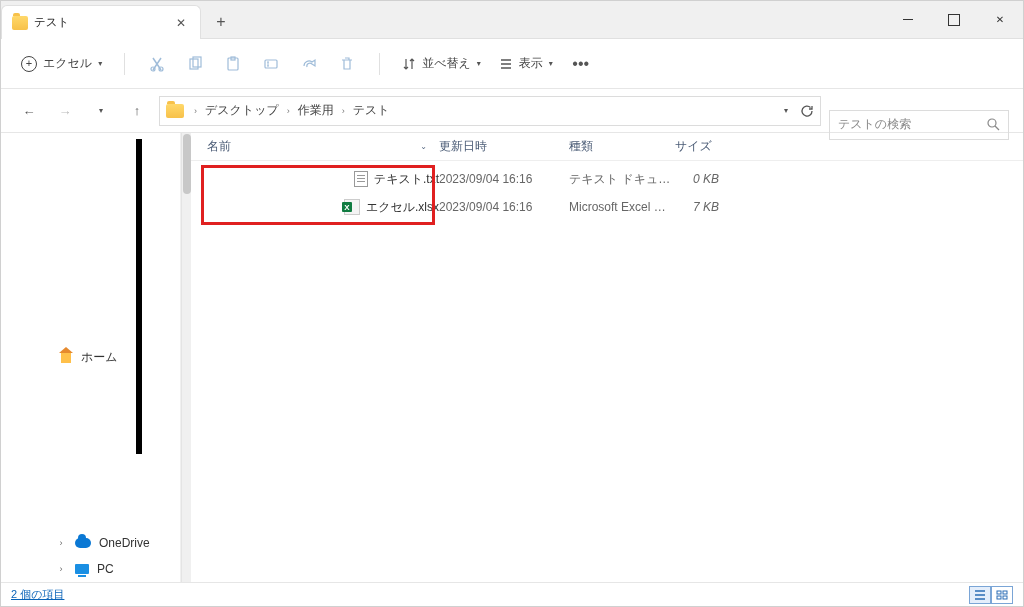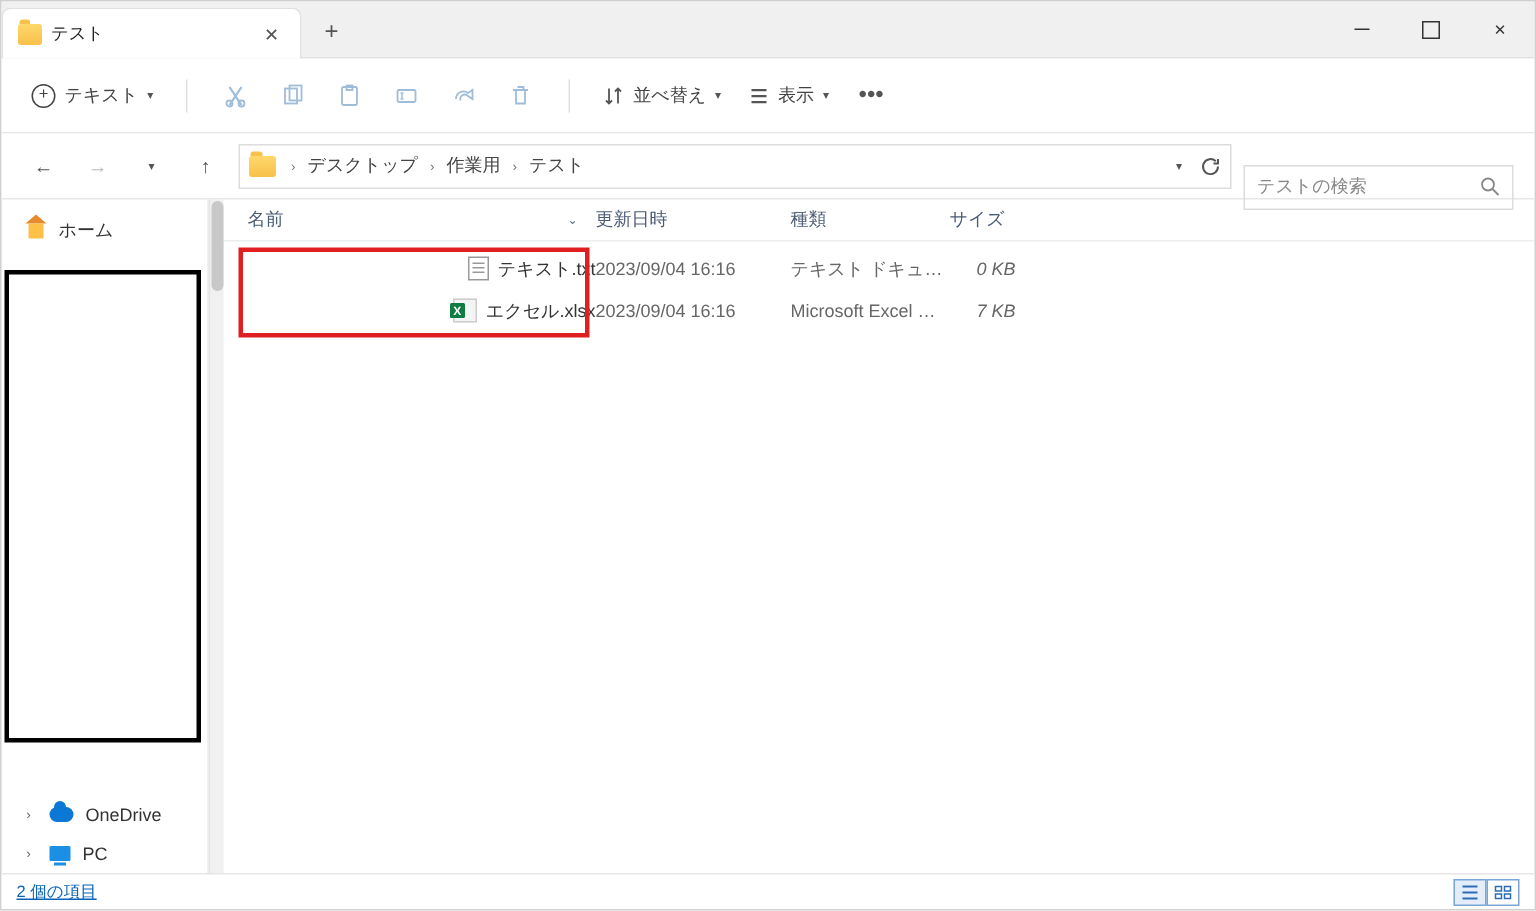--- a/index.html
+++ b/index.html
@@ -33,21 +33,21 @@
     .navrow { height: 44px; display:flex; align-items:center; padding: 0 14px; gap: 8px; background: #ffffff; border-bottom: 1px solid #e6e6e6; }
     .navbtn { width:28px; height:28px; display:flex; align-items:center; justify-content:center; color:#555; font-size:13px; }
     .addrbar { flex:1; display:flex; align-items:center; height:30px; border:1px solid #dcdcdc; padding: 0 6px; gap:4px; font-size:12px; color:#444; position:relative; }
     .crumb { padding: 2px 2px; }
     .crumbsep { color:#777; font-size:9px; padding: 0 2px; }
     .addrbar .right { margin-left:auto; display:flex; align-items:center; gap:12px; color:#555; }
     .searchbox { width:180px; height:30px; border:1px solid #dcdcdc; padding: 0 8px; font-size:12px; color:#888; display:flex; align-items:center; justify-content:space-between;margin-top:28px; }
 
     
     .body { flex:1; display:flex; overflow:hidden; }
-    .sidebar { width: 138px; display:flex; flex-direction:column; border-right: 1px solid #f0f0f0; position:relative; }
+    .sidebar { width: 138px; display:flex; flex-direction:row; border-right: 1px solid #f0f0f0; position:relative;margin-left:42px; }
     .side-item { display:flex; align-items:center; gap:8px; padding: 6px 12px; font-size:12px; color:#333; }
     .side-item.home { margin:6px 4px; }
     .blackbox { margin:6px 4px 6px 2px; border:3px solid #000; height:315px; }
     .side-bottom { position:absolute; bottom:0; left:0; right:0; }
     .expand { color:#666; font-size:9px; width:12px; text-align:center; display:inline-block; }
     .cloud { width:16px; height:10px; background:#0a78d4; border-radius:5px; position:relative; }
     .cloud:before { content:""; position:absolute; width:8px; height:8px; background:#0a78d4; border-radius:50%; top:-4px; left:3px; }
     .pc { width:14px; height:10px; background:#1a8fe3; border-radius:1px; position:relative; }
     .pc:after { content:""; position:absolute; bottom:-3px; left:3px; width:8px; height:2px; background:#1a8fe3; }
 
@@ -107,21 +107,21 @@
   <div class="wincontrols">
     <div class="minbtn"></div>
     <div class="maxbtn"></div>
     <div class="closebtn">✕</div>
   </div>
 </div>
 
 <div class="toolbar">
   <div class="new-btn">
     <span class="plus-circle">+</span>
-    <span>テキスト</span>
+    <span>エクセル</span>
     <span class="chev">▾</span>
   </div>
   <span class="sep"></span>
   <div class="ticon">
     <svg width="16" height="16" viewBox="0 0 16 16">
         <path d="M4 2 L12 14 M12 2 L4 14" stroke="#9fbcd9" stroke-width="1.5" fill="none"></path>
         <circle cx="4" cy="13" r="2" fill="none" stroke="#9fbcd9" stroke-width="1.2"></circle>
         <circle cx="12" cy="13" r="2" fill="none" stroke="#9fbcd9" stroke-width="1.2"></circle>
       </svg>
   </div>

